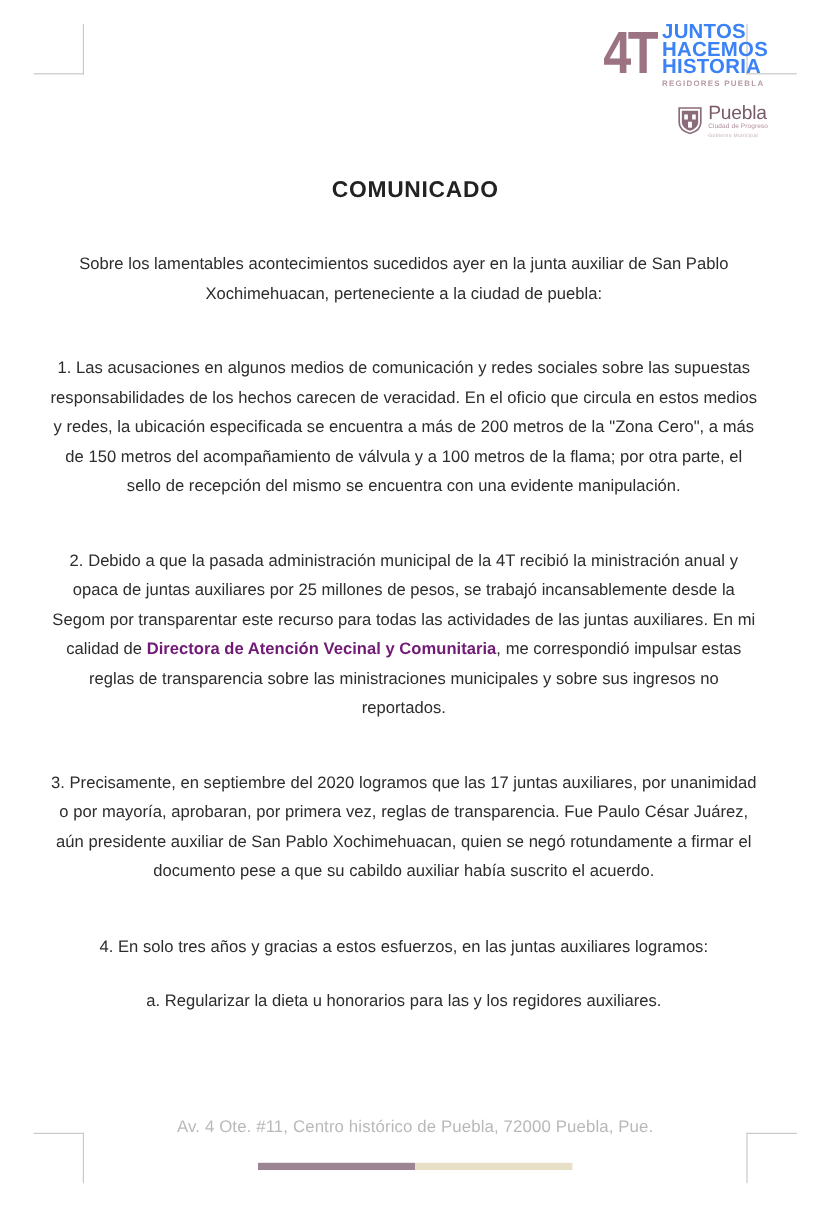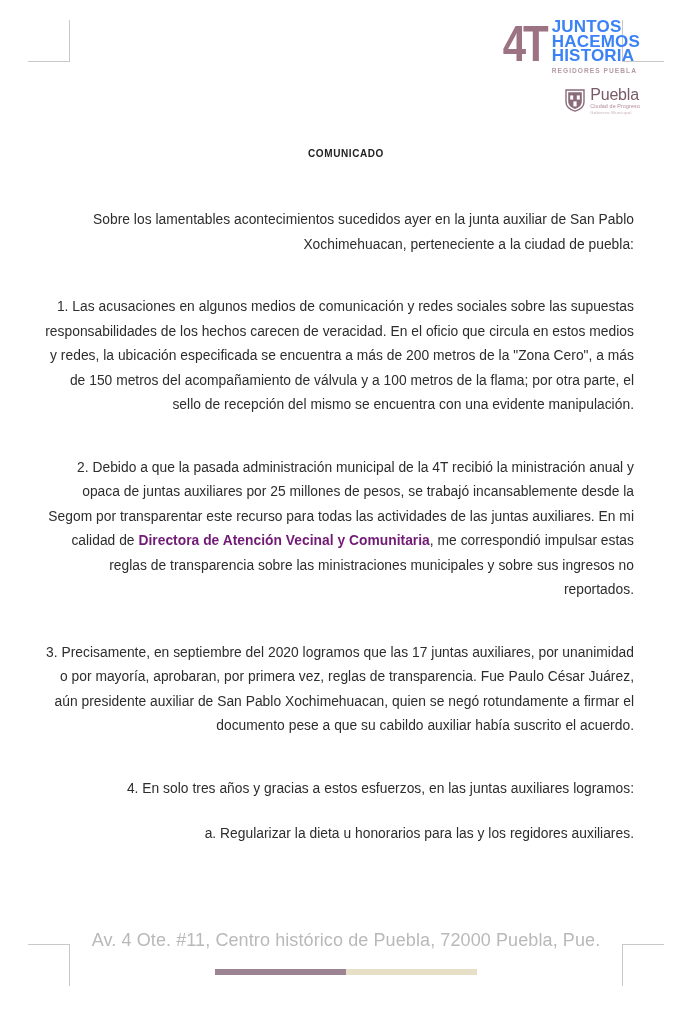--- a/index.html
+++ b/index.html
@@ -138,51 +138,51 @@
     display: block;
   }
 
   
   .doc-title {
     position: absolute;
     top: 148px;
     left: 0;
     right: 0;
     text-align: center;
-    font-size: 10px;
+    font-size: 19px;
     font-weight: bold;
     letter-spacing: 0.6px;
     color: #222222;
   }
   .content {
     position: absolute;
     left: 39px;
     right: 58px;
     top: 208px;
   }
   .para {
     font-size: 13.8px;
     line-height: 24.5px;
     color: #2d2d2d;
     margin: 0 0 27px 0;
-    text-align: right;
+    text-align: center;
     letter-spacing: 0.03px;
   }
   .para.tight { margin-bottom: 21px; }
   .para.gap-lg { margin-bottom: 38px; }
   .para b { font-weight: bold; color: #701a75; }
 
   
   .footer-address {
     position: absolute;
     left: 0;
     right: 0;
     top: 930px;
     text-align: center;
-    font-size: 18px;
+    font-size: 14px;
     color: #b9b9b9;
     letter-spacing: 0.1px;
   }
   .footer-bar {
     position: absolute;
     top: 969px;
     left: 215px;
     width: 262px;
     height: 6px;
     display: flex;

